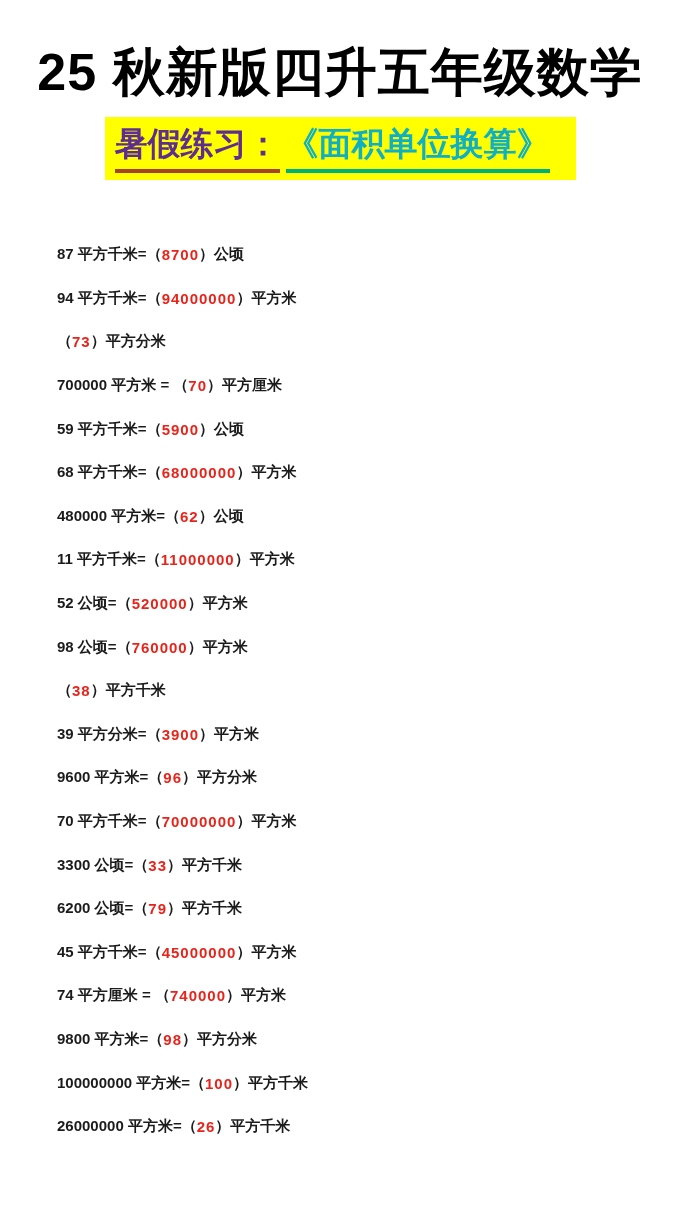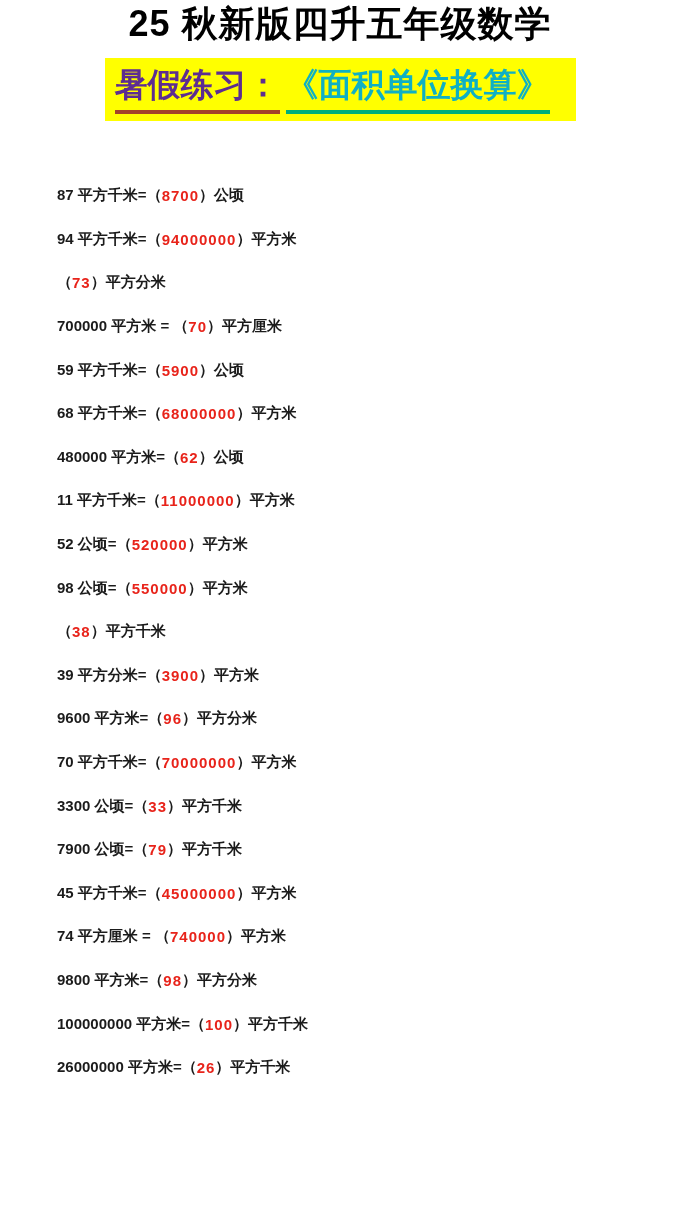--- a/index.html
+++ b/index.html
@@ -12,22 +12,23 @@
     --ul-left:#a3432a;
     --ul-right:#00b07c;
   }
   *{margin:0;padding:0;box-sizing:border-box;}
   html,body{width:680px;height:1209px;background:#ffffff;overflow:hidden;}
   body{font-family:"Liberation Sans","DejaVu Sans",sans-serif;}
 
   .page{width:680px;height:1209px;background:#ffffff;position:relative;}
 
   .title{
+    margin-top:38px;
     text-align:center;
-    font-size:36px;
+    font-size:52px;
     font-weight:800;
     letter-spacing:1px;
     color:var(--title-color);
     white-space:nowrap;
   }
 
   .subtitle-wrap{
     text-align:center;
     margin-top:9px;
   }
@@ -90,27 +91,27 @@
   <div class="problem-list">
       <div class="problem"><span class="q">87 平方千米=</span><span class="paren">（</span><span class="ans">8700</span><span class="paren">）</span><span class="u">公顷</span></div>
       <div class="problem"><span class="q">94 平方千米=</span><span class="paren">（</span><span class="ans">94000000</span><span class="paren">）</span><span class="u">平方米</span></div>
       <div class="problem"><span class="paren">（</span><span class="ans">73</span><span class="paren">）</span><span class="u">平方分米</span></div>
       <div class="problem"><span class="q">700000 平方米 = </span><span class="paren">（</span><span class="ans">70</span><span class="paren">）</span><span class="u">平方厘米</span></div>
       <div class="problem"><span class="q">59 平方千米=</span><span class="paren">（</span><span class="ans">5900</span><span class="paren">）</span><span class="u">公顷</span></div>
       <div class="problem"><span class="q">68 平方千米=</span><span class="paren">（</span><span class="ans">68000000</span><span class="paren">）</span><span class="u">平方米</span></div>
       <div class="problem"><span class="q">480000 平方米=</span><span class="paren">（</span><span class="ans">62</span><span class="paren">）</span><span class="u">公顷</span></div>
       <div class="problem"><span class="q">11 平方千米=</span><span class="paren">（</span><span class="ans">11000000</span><span class="paren">）</span><span class="u">平方米</span></div>
       <div class="problem"><span class="q">52 公顷=</span><span class="paren">（</span><span class="ans">520000</span><span class="paren">）</span><span class="u">平方米</span></div>
-      <div class="problem"><span class="q">98 公顷=</span><span class="paren">（</span><span class="ans">550000</span><span class="paren">）</span><span class="u">平方米</span></div>
+      <div class="problem"><span class="q">98 公顷=</span><span class="paren">（</span><span class="ans">760000</span><span class="paren">）</span><span class="u">平方米</span></div>
       <div class="problem"><span class="paren">（</span><span class="ans">38</span><span class="paren">）</span><span class="u">平方千米</span></div>
       <div class="problem"><span class="q">39 平方分米=</span><span class="paren">（</span><span class="ans">3900</span><span class="paren">）</span><span class="u">平方米</span></div>
       <div class="problem"><span class="q">9600 平方米=</span><span class="paren">（</span><span class="ans">96</span><span class="paren">）</span><span class="u">平方分米</span></div>
       <div class="problem"><span class="q">70 平方千米=</span><span class="paren">（</span><span class="ans">70000000</span><span class="paren">）</span><span class="u">平方米</span></div>
       <div class="problem"><span class="q">3300 公顷=</span><span class="paren">（</span><span class="ans">33</span><span class="paren">）</span><span class="u">平方千米</span></div>
-      <div class="problem"><span class="q">7900 公顷=</span><span class="paren">（</span><span class="ans">79</span><span class="paren">）</span><span class="u">平方千米</span></div>
+      <div class="problem"><span class="q">6200 公顷=</span><span class="paren">（</span><span class="ans">79</span><span class="paren">）</span><span class="u">平方千米</span></div>
       <div class="problem"><span class="q">45 平方千米=</span><span class="paren">（</span><span class="ans">45000000</span><span class="paren">）</span><span class="u">平方米</span></div>
       <div class="problem"><span class="q">74 平方厘米 = </span><span class="paren">（</span><span class="ans">740000</span><span class="paren">）</span><span class="u">平方米</span></div>
       <div class="problem"><span class="q">9800 平方米=</span><span class="paren">（</span><span class="ans">98</span><span class="paren">）</span><span class="u">平方分米</span></div>
       <div class="problem"><span class="q">100000000 平方米=</span><span class="paren">（</span><span class="ans">100</span><span class="paren">）</span><span class="u">平方千米</span></div>
       <div class="problem"><span class="q">26000000 平方米=</span><span class="paren">（</span><span class="ans">26</span><span class="paren">）</span><span class="u">平方千米</span></div>
     </div>
 
 </div>
 
 </body></html>

